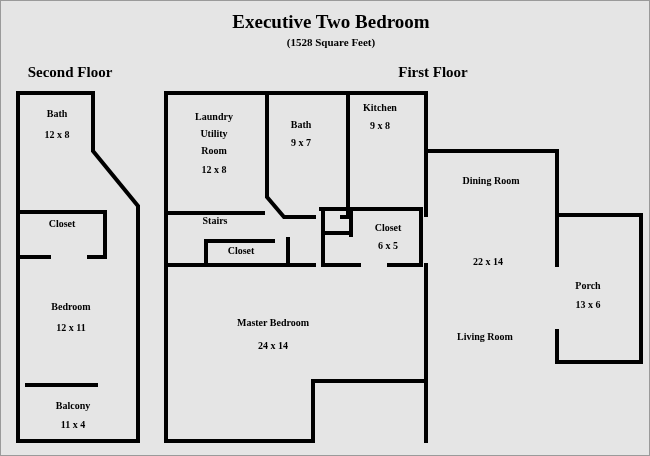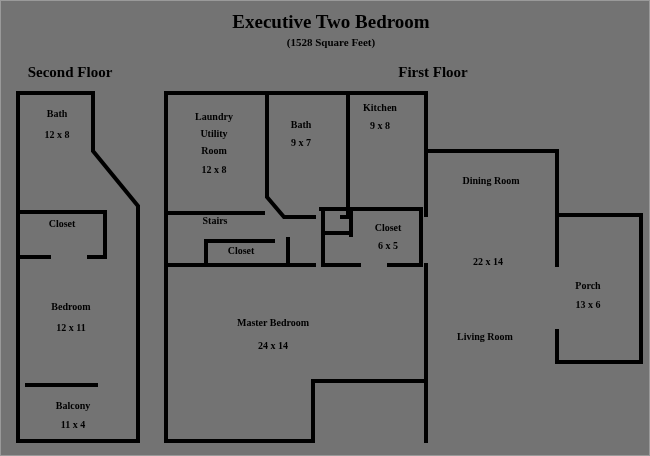--- a/index.html
+++ b/index.html
@@ -10,21 +10,21 @@
   }
   body {
     font-family: "Liberation Serif", "DejaVu Serif", serif;
   }
   #plan-frame {
     position: relative;
     width: 650px;
     height: 456px;
     box-sizing: border-box;
     border: 1px solid #9a9a9a;
-    background: #737373;
+    background: #e5e5e5;
     overflow: hidden;
   }
   #plan-svg {
     display: block;
     width: 650px;
     height: 456px;
   }
   .wall {
     stroke: #000000;
     stroke-linecap: square;

